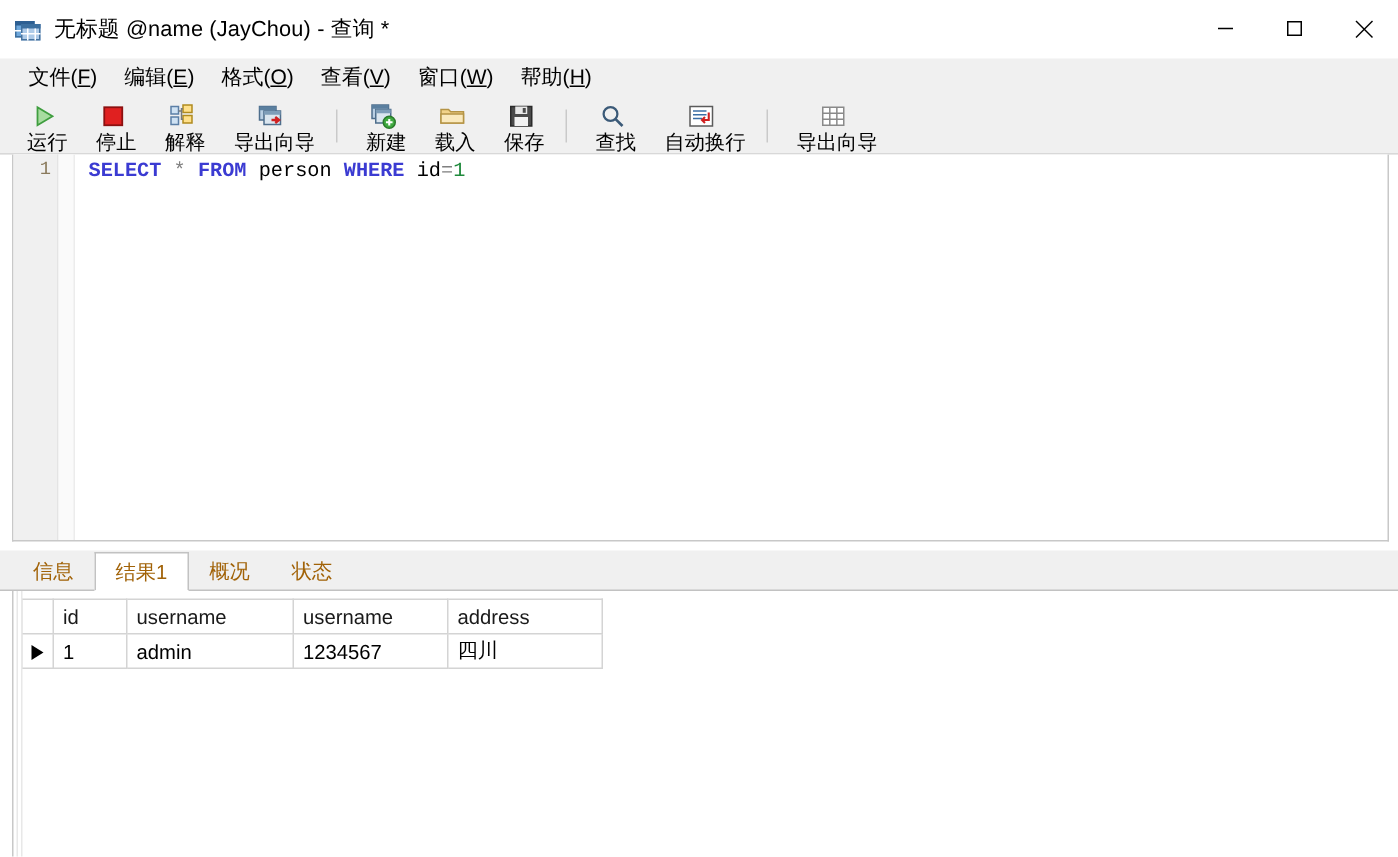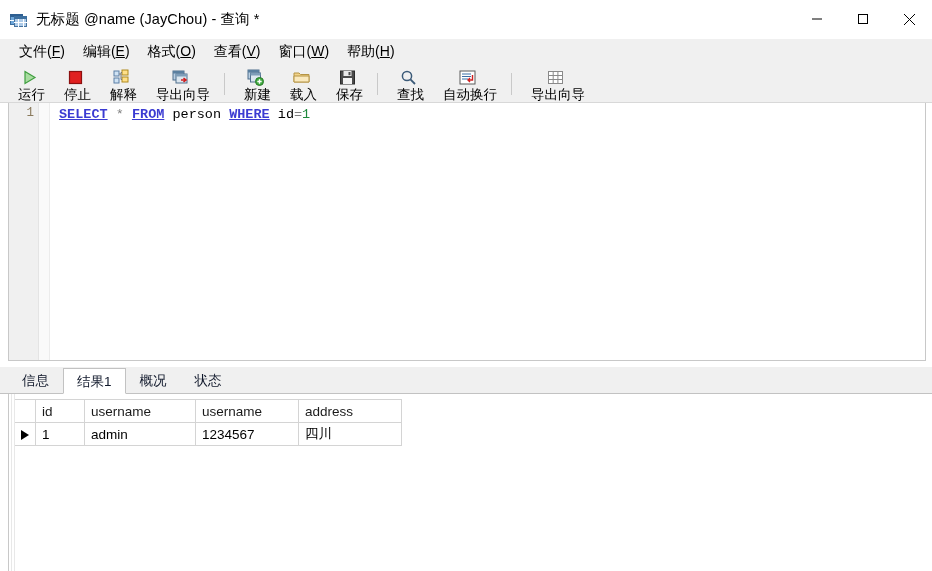--- a/index.html
+++ b/index.html
@@ -67,32 +67,32 @@
     width:30px;flex:0 0 auto;background:#f0f0f0;border-right:1px solid #e4e4e4;
     font-family:"Liberation Mono","DejaVu Sans Mono",monospace;font-size:12.5px;
     color:#8a7a5c;text-align:right;padding:3px 4px 0 0;box-sizing:border-box;
   }
   .gutter-fold{width:10px;flex:0 0 auto;background:#fafafa;border-right:1px solid #ececec;}
   .code{
     flex:1 1 auto;padding:3px 0 0 9px;
     font-family:"Liberation Mono","DejaVu Sans Mono",monospace;
     font-size:13.5px;line-height:17px;white-space:pre;
   }
-  .kw{color:#3b3bd2;font-weight:bold;text-decoration:underline;}
+  .kw{color:#3b3bd2;font-weight:bold;}
   .op{color:#808080;}
   .idn{color:#000;}
   .num{color:#1f8a3c;}
 
   
   .result-tabstrip{
     height:27px;background:#f0f0f0;display:flex;align-items:flex-end;
     padding-left:8px;margin-top:6px;border-bottom:1px solid #c2c2c2;box-sizing:border-box;
   }
   .rtab{
-    height:26px;line-height:26px;padding:0 13px;font-size:13.5px;color:#0f172a;
+    height:26px;line-height:26px;padding:0 13px;font-size:13.5px;color:#a16207;
     border:1px solid transparent;border-bottom:none;box-sizing:border-box;white-space:nowrap;
   }
   .rtab.active{background:#fff;border:1px solid #c2c2c2;border-bottom:1px solid #fff;margin-bottom:-1px;position:relative;z-index:2;}
 
   
   .result-pane{
     position:relative;height:205px;background:#fff;
     border-left:1px solid #c8c8c8;margin-left:8px;box-sizing:border-box;
   }
   .grid-scroll{padding:5px 0 0 5px;}

